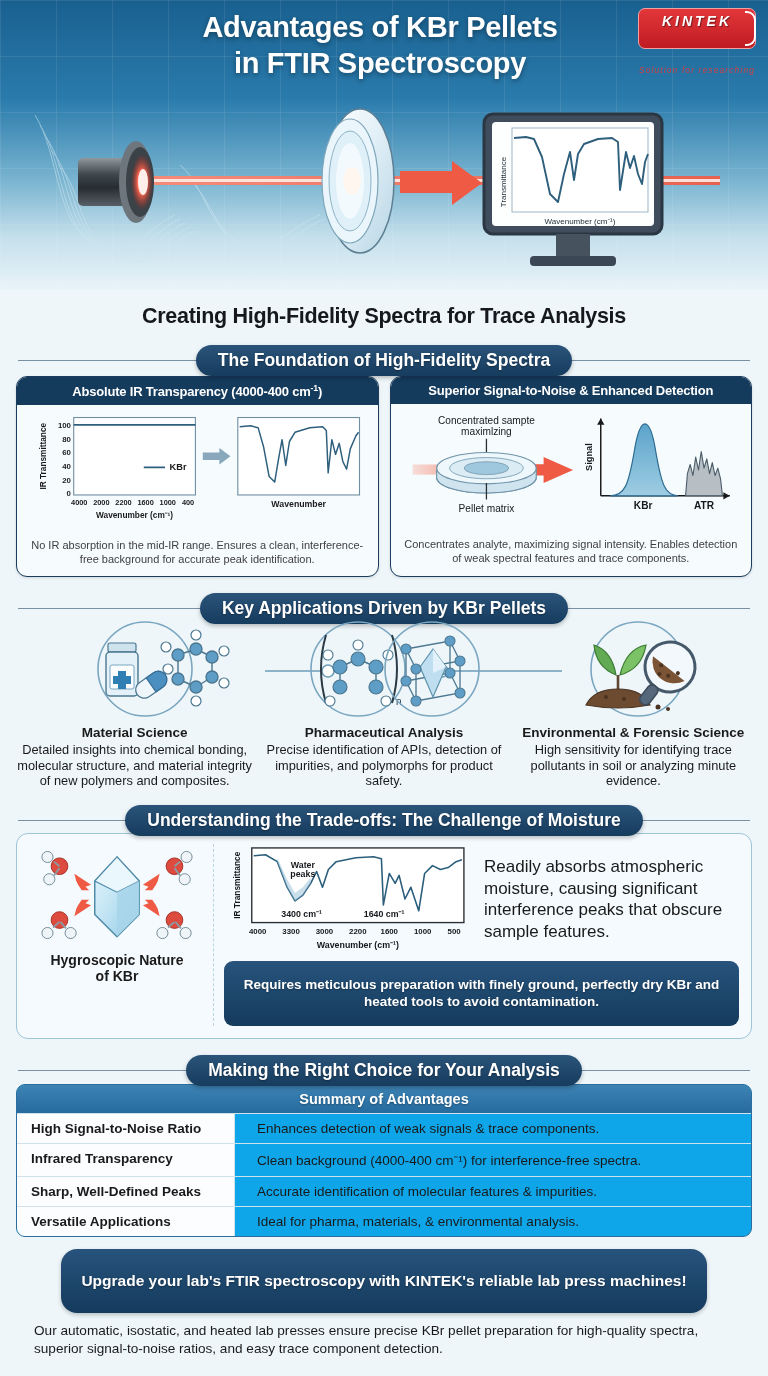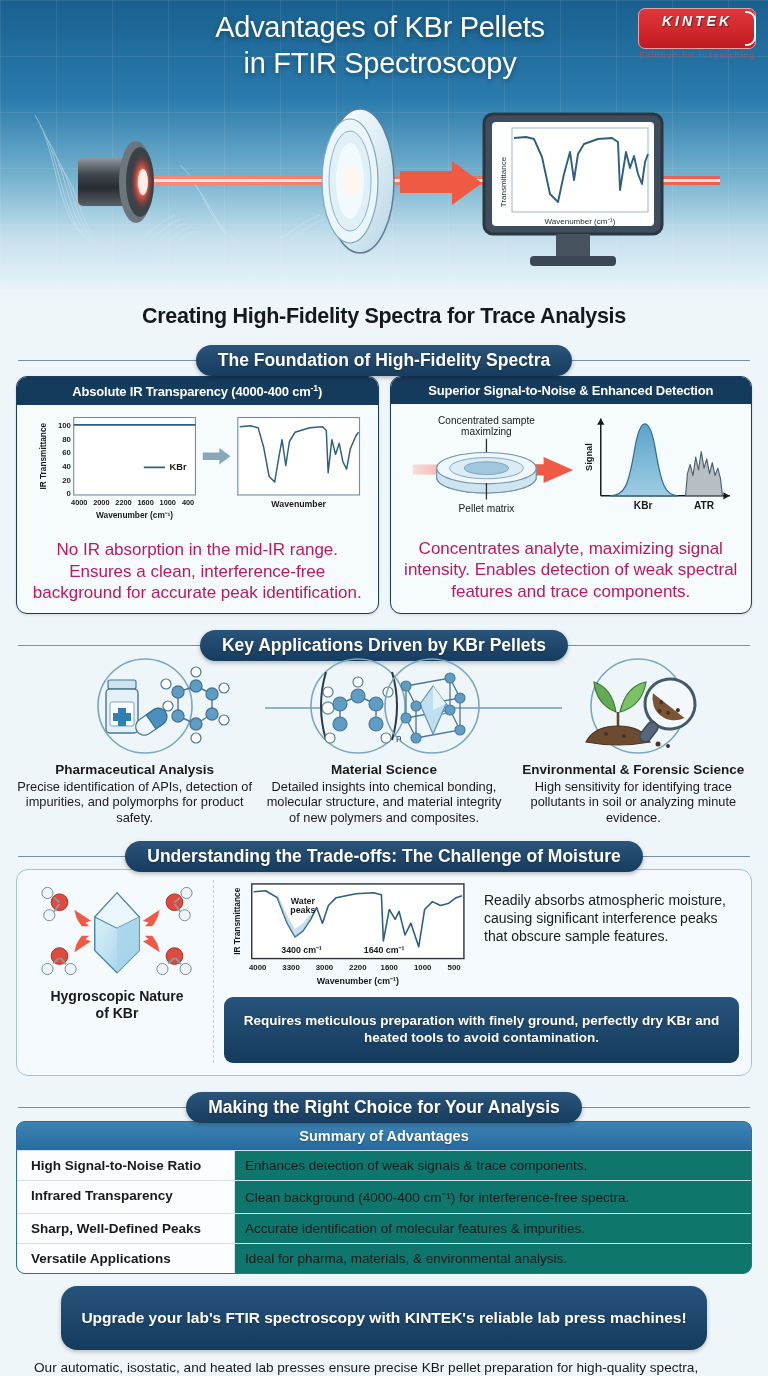--- a/index.html
+++ b/index.html
@@ -14,30 +14,30 @@
   .hero {
     position:relative; height:290px;
     background:linear-gradient(180deg,#19608f 0%,#2a7bac 34%,#79b4d0 62%,#c5e0ec 82%,#e9f4f9 100%);
     overflow:hidden;
   }
   .hero-grid{position:absolute;inset:0;opacity:.17;
     background-image:linear-gradient(rgba(255,255,255,.5) 1px,transparent 1px),
                      linear-gradient(90deg,rgba(255,255,255,.5) 1px,transparent 1px);
     background-size:56px 56px;}
   .hero-title{position:absolute;top:10px;left:0;right:8px;text-align:center;z-index:6;
-    color:#fff;font-size:29px;font-weight:normal;line-height:1.24;
+    color:#fff;font-size:29px;font-weight:bold;line-height:1.24;
     text-shadow:0 2px 5px rgba(0,0,0,.38);letter-spacing:-.3px;}
   .logo{position:absolute;top:8px;right:12px;width:118px;z-index:7;text-align:center;}
   .logo-box{background:linear-gradient(180deg,#e2373a,#c01b22);border-radius:7px;
     padding:4px 2px 19px;border:1px solid #f2a0a2;position:relative;}
   .logo-box:after{content:"";position:absolute;right:-1px;top:2px;bottom:2px;width:9px;
     border:2px solid #fff;border-left:none;border-radius:0 9px 9px 0;}
   .logo-txt{color:#fff;font-size:14px;font-weight:bold;font-style:italic;letter-spacing:3px;
     text-shadow:1px 1px 1px rgba(0,0,0,.45);}
-  .logo-tag{color:#cf4246;font-size:8.5px;letter-spacing:1.1px;margin-top:1px;}
+  .logo-tag{color:#cf4246;font-size:8.5px;letter-spacing:1.1px;margin-top:16px;font-style:italic;}
 
   .hero-art{position:absolute;left:0;right:0;top:105px;height:180px;z-index:4;}
 
   .subhead{text-align:center;font-size:21.5px;font-weight:bold;color:#15181c;
     margin:14px 0 0;letter-spacing:-.3px;}
 
   
   .sec{position:relative;margin:16px 18px 0;height:20px;}
   .sec .rule{position:absolute;top:15px;left:0;right:0;height:1px;background:#1b3c5e;opacity:.55;}
   .sec .pill{position:relative;display:block;margin:0 auto;width:max-content;
@@ -45,50 +45,50 @@
     padding:5px 22px;border-radius:16px;box-shadow:0 2px 4px rgba(0,0,0,.25);
     text-shadow:0 1px 2px rgba(0,0,0,.35);}
 
   
   .cards{display:flex;gap:11px;margin:11px 16px 0;}
   .card{flex:1;background:#f6fbfd;border:1.6px solid #1b3c5e;border-radius:11px;overflow:hidden;
     box-shadow:0 1px 3px rgba(0,0,0,.12);}
   .card-hd{background:#143a5c;color:#fff;font-size:13px;font-weight:bold;text-align:center;
     padding:6px 4px;letter-spacing:-.2px;}
   .card-bd{padding:7px 8px 9px;}
-  .card-txt{font-size:17px;line-height:1.26;text-align:center;margin-top:5px;color:#be185d;}
+  .card-txt{font-size:11px;line-height:1.26;text-align:center;margin-top:5px;color:#404040;}
 
   sup{font-size:.68em;vertical-align:super;}
 
   
   .apps{margin:6px 10px 0;}
   .apps-icons{position:relative;height:100px;}
   .apps-txt{display:flex;margin-top:2px;}
   .app-col{flex:1;text-align:center;padding:0 6px;}
   .app-t{font-size:13.5px;font-weight:bold;margin-bottom:2px;}
   .app-d{font-size:12.8px;line-height:1.22;}
 
   
   .moist{margin:8px 16px 0;border:1.5px solid #9dc4d8;border-radius:12px;background:#f4fafd;
     padding:10px 12px 12px;display:flex;gap:10px;}
   .moist-l{width:185px;text-align:center;border-right:1px dashed #b9d3e0;padding-right:8px;}
   .moist-cap{font-size:14px;font-weight:bold;line-height:1.18;margin-top:2px;}
   .moist-r{flex:1;}
   .moist-row{display:flex;gap:10px;}
-  .moist-note{flex:1;font-size:14px;line-height:1.28;padding-top:12px;}
+  .moist-note{flex:1;font-size:17px;line-height:1.28;padding-top:12px;}
   .moist-banner{margin-top:7px;background:linear-gradient(180deg,#255party,#163c5e);
     background:linear-gradient(180deg,#27537c,#153b5d);
     color:#fff;border-radius:9px;text-align:center;font-size:13.5px;font-weight:bold;
     padding:16px 10px;line-height:1.24;text-shadow:0 1px 2px rgba(0,0,0,.3);}
 
   
-  .tbl{margin:9px 16px 0;border:1.5px solid #2b6d9e;border-radius:9px;overflow:hidden;background:#0f766e;}
+  .tbl{margin:9px 16px 0;border:1.5px solid #2b6d9e;border-radius:9px;overflow:hidden;background:#0ea5e9;}
   .tbl-hd{background:linear-gradient(180deg,#3d83b4,#256b9e);color:#fff;text-align:center;
     font-size:14.5px;font-weight:bold;padding:6px;text-shadow:0 1px 2px rgba(0,0,0,.3);}
-  .tr{display:flex;border-top:1px solid #cfe2ee;}
+  .tr{display:flex;border-top:1px solid #cfe2ee;gap:12px;}
   .tr:first-of-type{border-top:none;}
   .td-k{width:218px;font-size:13.5px;font-weight:bold;padding:7px 10px 7px 14px;
     border-right:1px solid #cfe2ee;background:#fbfdfe;}
   .td-v{flex:1;font-size:13.5px;padding:7px 10px;}
 
   
   .cta{margin:12px auto 0;width:max-content;max-width:724px;
     background:linear-gradient(180deg,#27537c,#153b5d);color:#fff;border-radius:16px;
     font-size:15.5px;font-weight:bold;padding:23px 20px;text-align:center;
     text-shadow:0 1px 2px rgba(0,0,0,.35);box-shadow:0 2px 4px rgba(0,0,0,.22);}
@@ -390,26 +390,26 @@
             <circle cx="664" cy="56" r="2" fill="#4a3320"></circle>
           <circle cx="670" cy="48" r="2" fill="#4a3320"></circle>
             <circle cx="656" cy="60" r="2" fill="#4a3320"></circle>
           <rect x="655" y="72" width="11" height="22" rx="5" fill="#55677a" stroke="#3d4c5b" stroke-width="1.6"></rect>
         </g>
       </g>
     </svg>
 
     <div class="apps-txt">
       <div class="app-col">
+        <div class="app-t">Material Science</div>
+        <div class="app-d">Detailed insights into chemical bonding, molecular structure, and material integrity of new polymers and composites.</div>
+      </div>
+      <div class="app-col">
         <div class="app-t">Pharmaceutical Analysis</div>
         <div class="app-d">Precise identification of APIs, detection of impurities, and polymorphs for product safety.</div>
-      </div>
-      <div class="app-col">
-        <div class="app-t">Material Science</div>
-        <div class="app-d">Detailed insights into chemical bonding, molecular structure, and material integrity of new polymers and composites.</div>
       </div>
       <div class="app-col">
         <div class="app-t">Environmental &amp; Forensic Science</div>
         <div class="app-d">High sensitivity for identifying trace pollutants in soil or analyzing minute evidence.</div>
       </div>
     </div>
   </div>
 
   <div class="sec">
     <div class="rule"></div>

